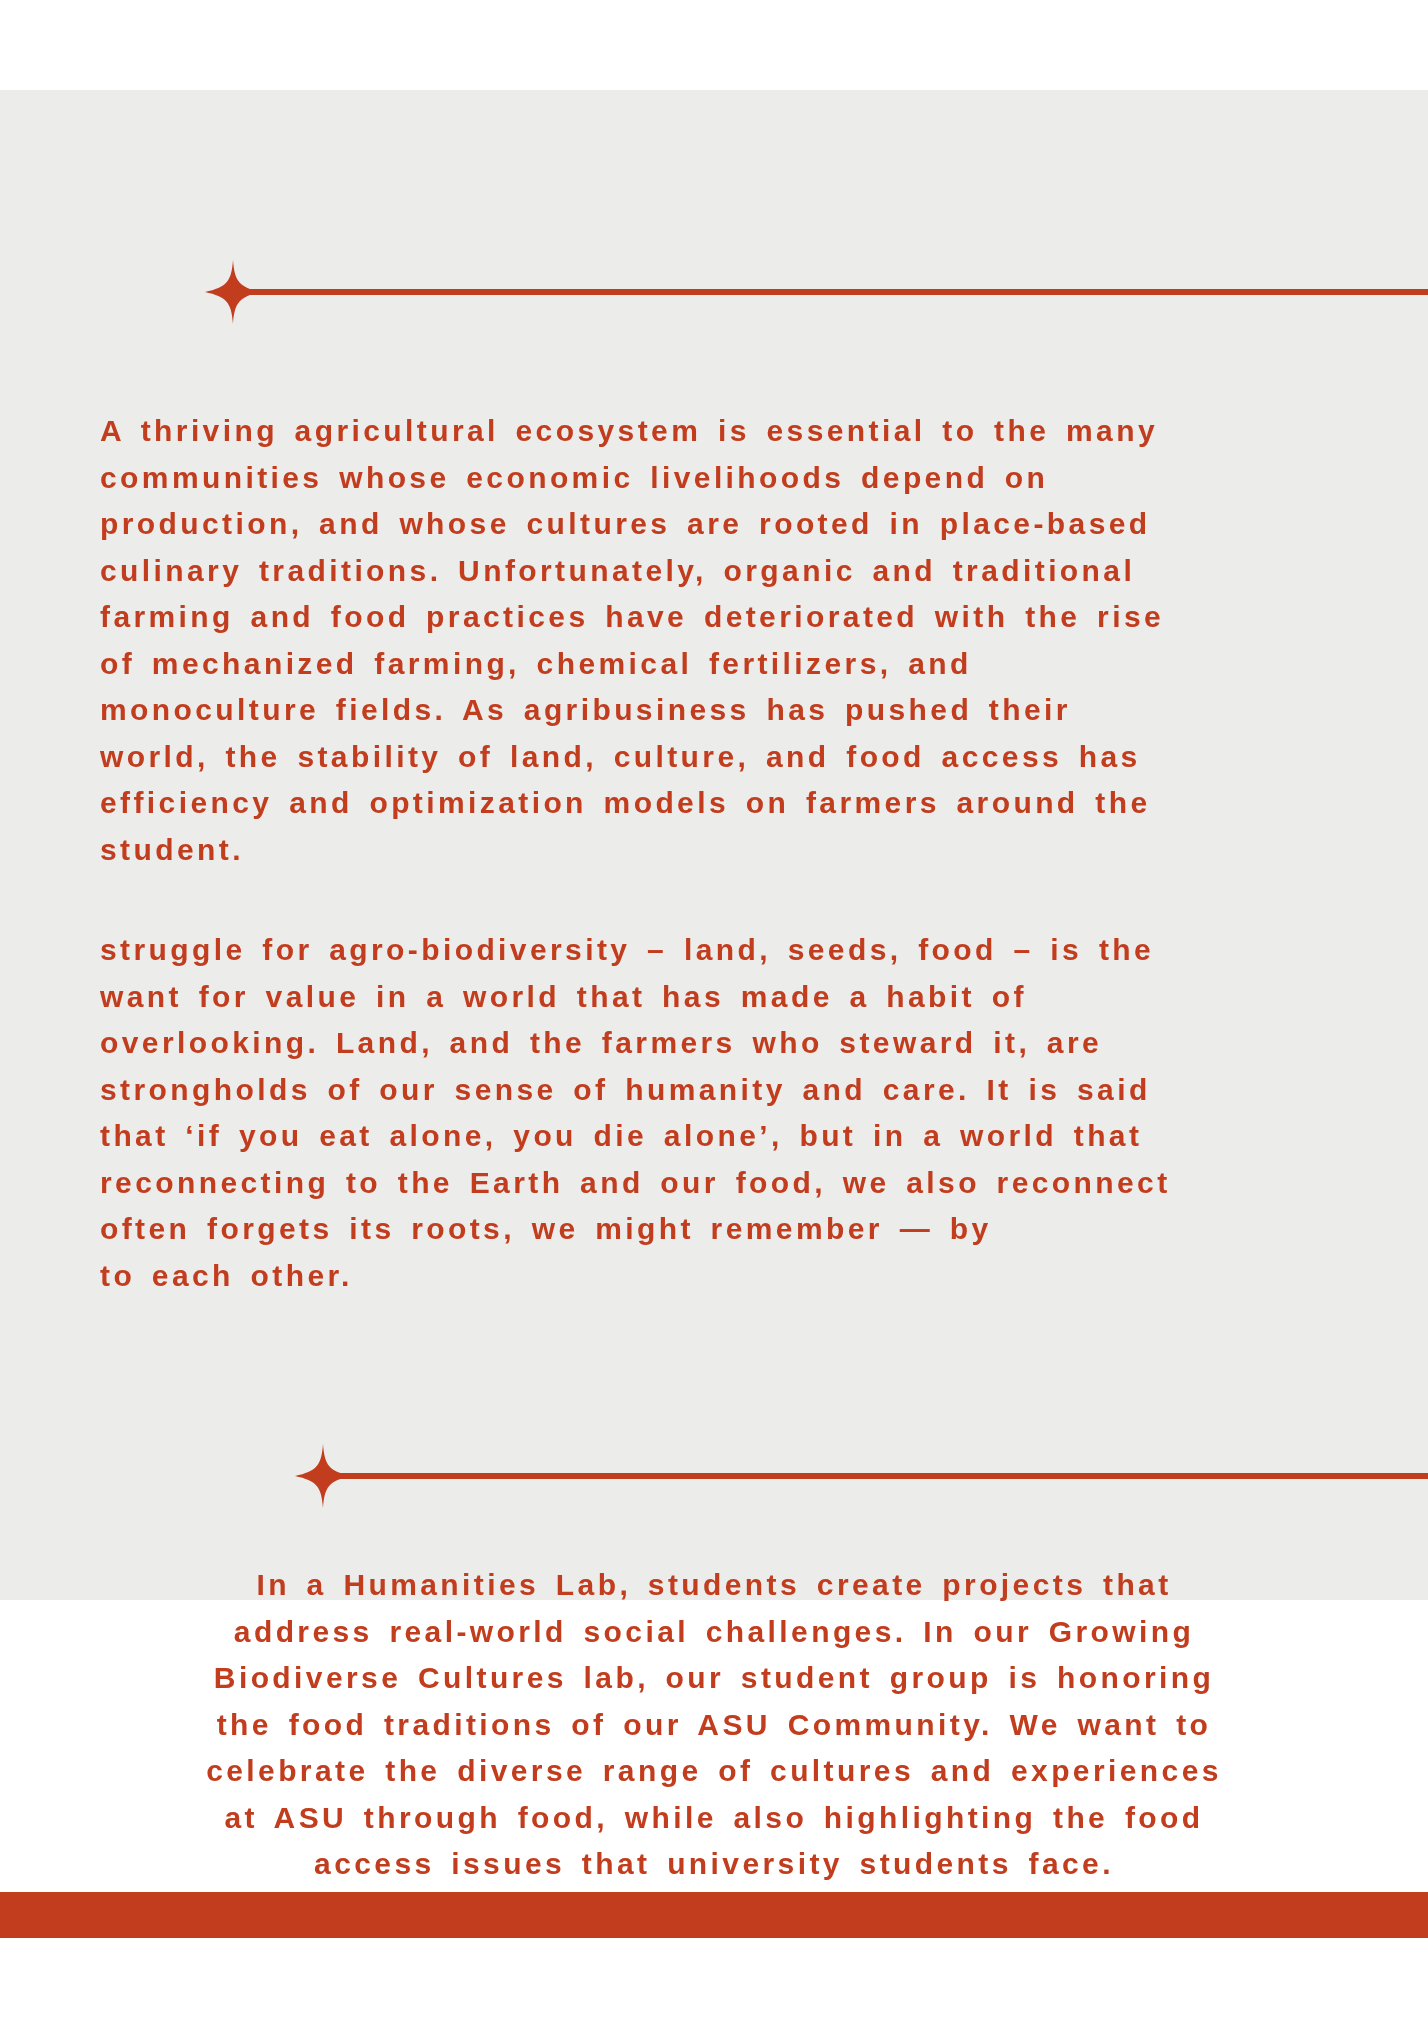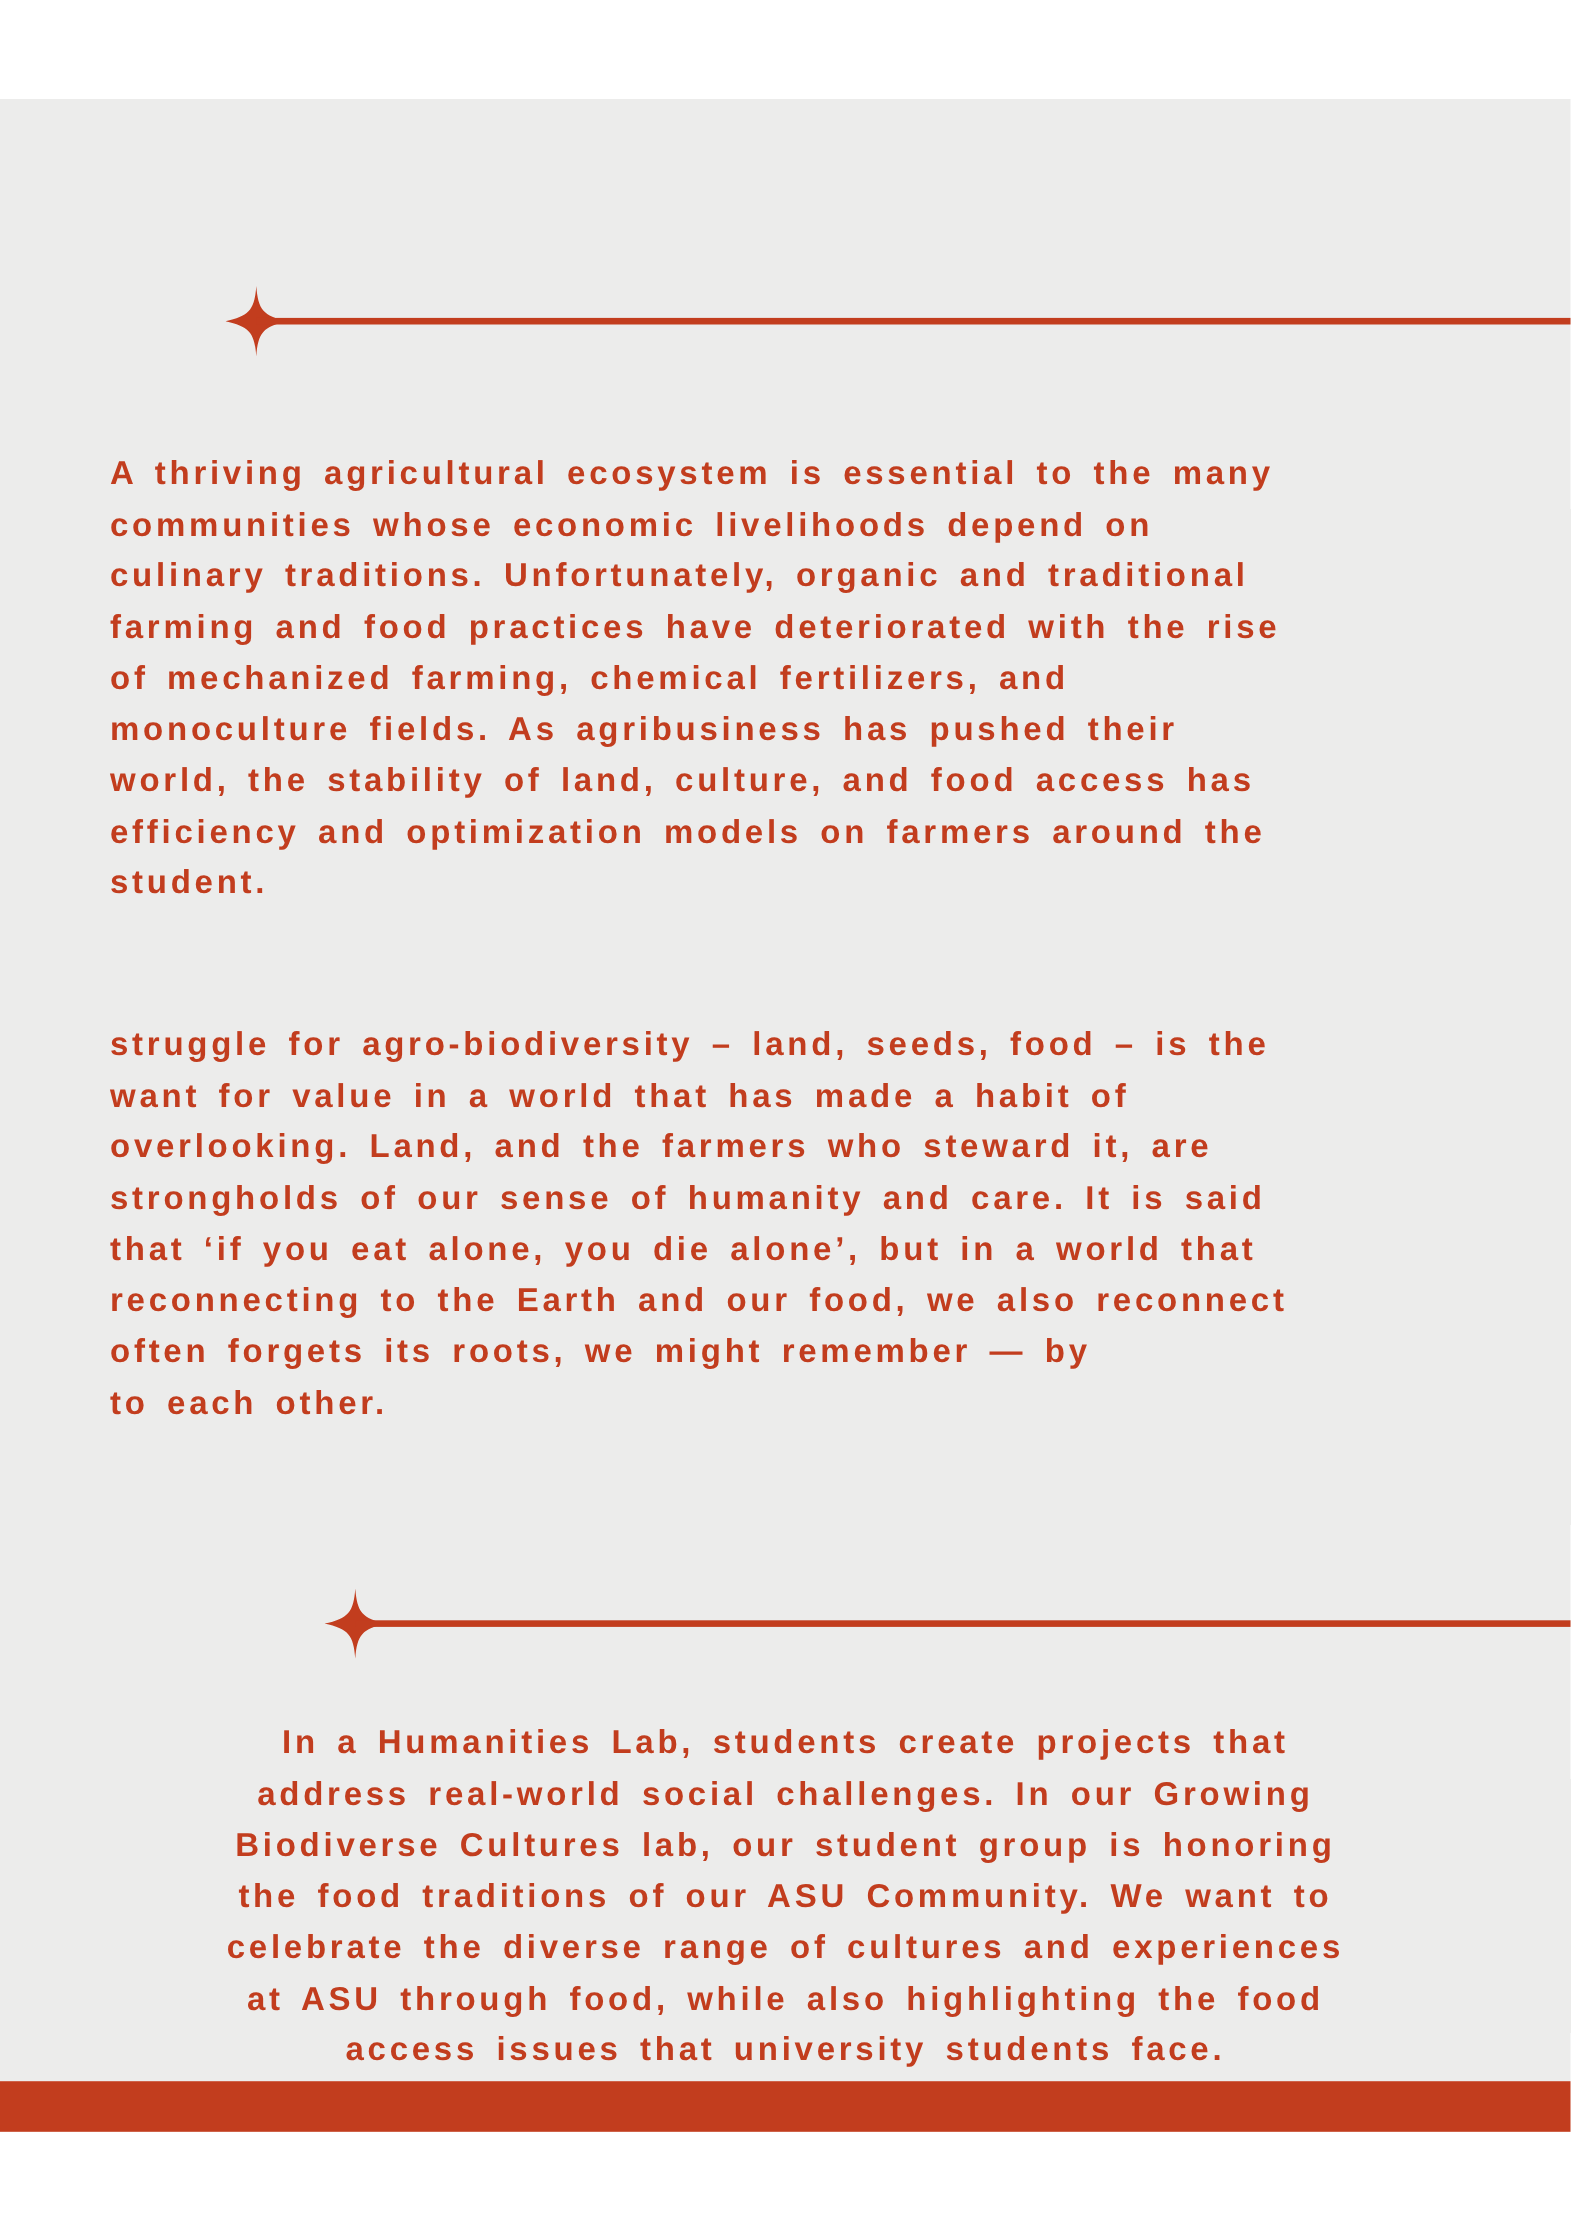--- a/index.html
+++ b/index.html
@@ -12,21 +12,21 @@
     position:relative;
     width:1428px;
     height:2028px;
     background:var(--page-bg);
     overflow:hidden;
     font-family:"Liberation Sans", sans-serif;
   }
   .panel{
     position:absolute;
     left:0; top:90px;
-    width:1428px; height:1802px;
+    width:1428px; height:1510px;
     background:var(--panel-bg);
   }
   .divider{
     position:absolute;
     left:0; width:1428px; height:64px;
   }
   .divider-top{ top:170px; }
   .divider-middle{ top:1354px; }
   .sparkle{
     position:absolute;
@@ -73,20 +73,21 @@
     <div class="divider divider-top">
       <svg class="sparkle" viewBox="0 0 56 64" aria-hidden="true">
         <path d="M28 0 C29.6 21.5 34.2 27.2 56 32 C34.2 36.8 29.6 42.5 28 64 C26.4 42.5 21.8 36.8 0 32 C21.8 27.2 26.4 21.5 28 0 Z" fill="#c23d1e"></path>
       </svg>
       <div class="divider-rule"></div>
     </div>
 
     <div class="paragraph para-1">
         <div class="line">A thriving agricultural ecosystem is essential to the many</div>
         <div class="line">communities whose economic livelihoods depend on</div>
+        <div class="line">production, and whose cultures are rooted in place-based</div>
         <div class="line">culinary traditions. Unfortunately, organic and traditional</div>
         <div class="line">farming and food practices have deteriorated with the rise</div>
         <div class="line">of mechanized farming, chemical fertilizers, and</div>
         <div class="line">monoculture fields. As agribusiness has pushed their</div>
         <div class="line">world, the stability of land, culture, and food access has</div>
         <div class="line">efficiency and optimization models on farmers around the</div>
         <div class="line">student.</div>
       </div>
 
     <div class="paragraph para-2">

